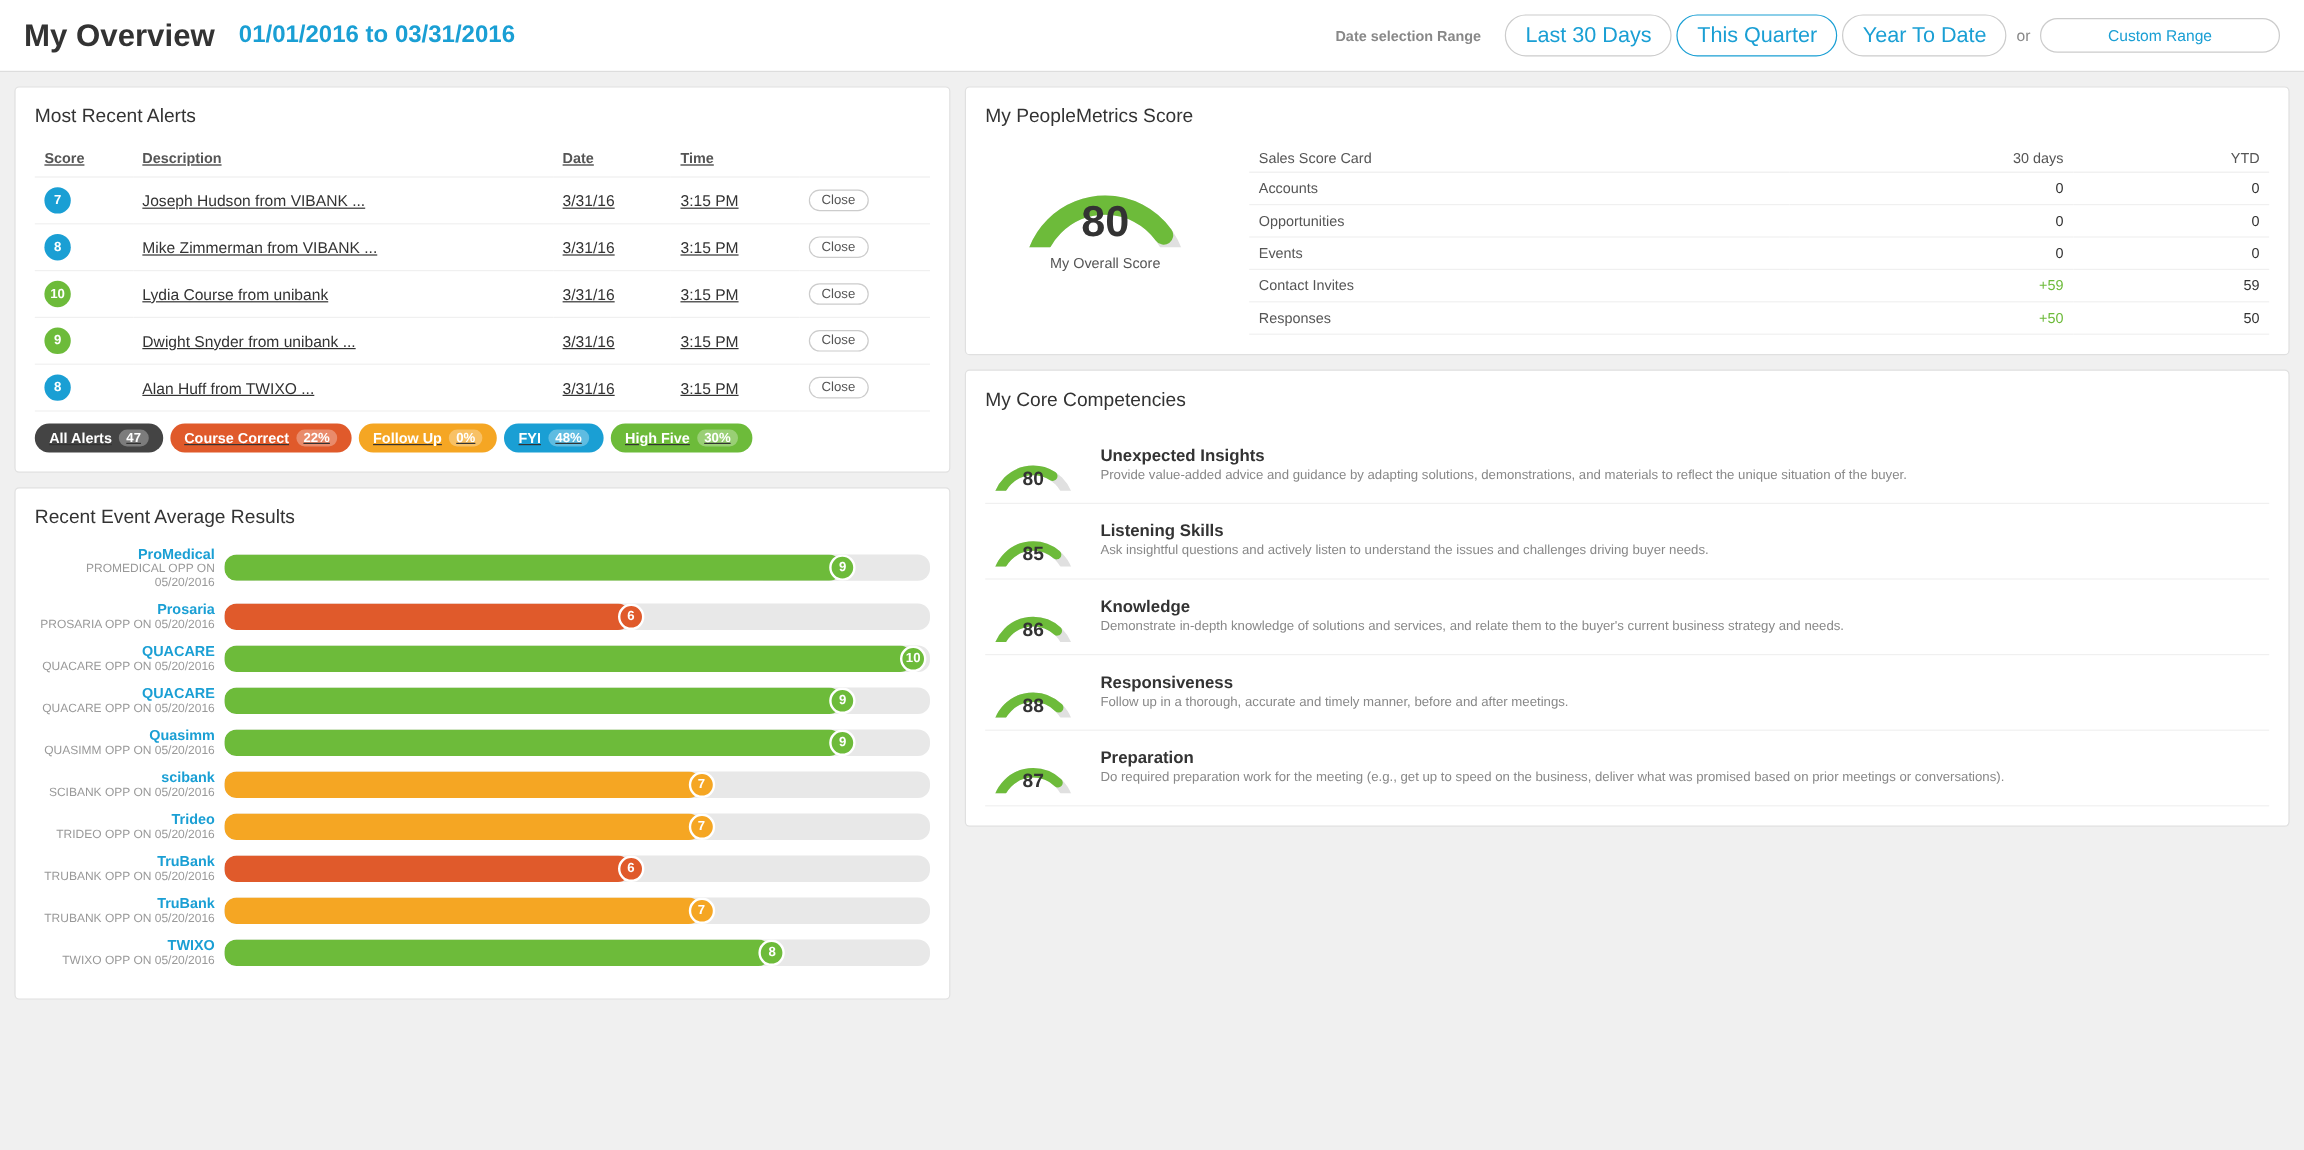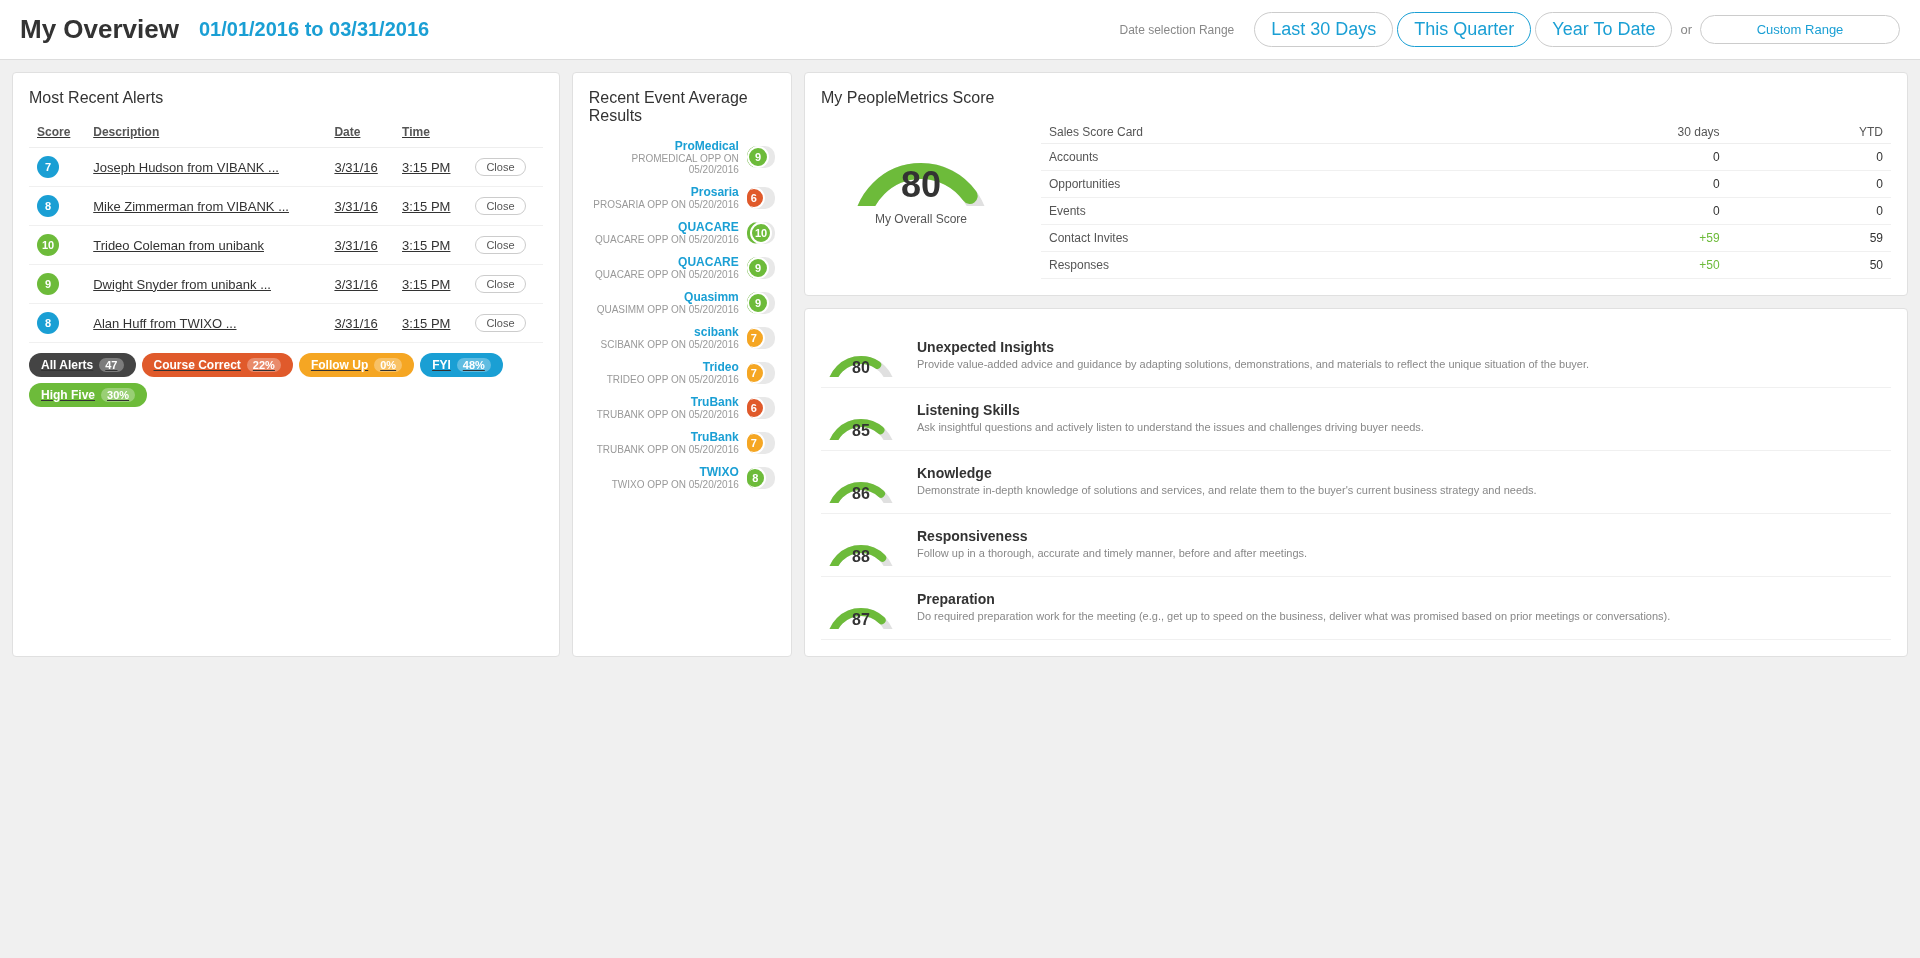--- a/index.html
+++ b/index.html
@@ -23,20 +23,21 @@
       font-size: 20px;
       color: #1a9fd4;
       font-weight: bold;
       white-space: nowrap;
     }
     .date-selection-label {
       margin-left: auto;
       color: #888;
       font-size: 12px;
       white-space: nowrap;
+      font-weight: bold;
     }
     .date-buttons {
       display: flex;
       align-items: center;
       gap: 4px;
     }
     .date-btn {
       border: 1px solid #ccc;
       border-radius: 20px;
       padding: 6px 16px;
@@ -67,20 +68,21 @@
 
     .main-content {
       display: flex;
       gap: 12px;
       padding: 12px;
     }
 
     .left-panel {
       flex: 0 0 780px;
       display: flex;
+      flex-direction: column;
       gap: 12px;
     }
 
     .right-panel {
       flex: 1;
       display: flex;
       flex-direction: column;
       gap: 12px;
     }
 
@@ -376,21 +378,21 @@
   </tr>
             <tr>
     <td><span class="score-badge score-blue">8</span></td>
     <td>Mike Zimmerman from VIBANK ...</td>
     <td>3/31/16</td>
     <td>3:15 PM</td>
     <td><button class="close-btn">Close</button></td>
   </tr>
             <tr>
     <td><span class="score-badge score-green">10</span></td>
-    <td>Trideo Coleman from unibank</td>
+    <td>Lydia Course from unibank</td>
     <td>3/31/16</td>
     <td>3:15 PM</td>
     <td><button class="close-btn">Close</button></td>
   </tr>
             <tr>
     <td><span class="score-badge score-green">9</span></td>
     <td>Dwight Snyder from unibank ...</td>
     <td>3/31/16</td>
     <td>3:15 PM</td>
     <td><button class="close-btn">Close</button></td>
@@ -596,20 +598,21 @@
     <td class="positive">+50</td>
     <td>50</td>
   </tr>
               </tbody>
           </table>
         </div>
       </div>
     </div>
 
     <div class="card">
+      <div class="card-title">My Core Competencies</div>
       <div id="competencies-list">
           <div class="competency-row">
     <div class="comp-gauge-wrap">
       <svg class="comp-gauge-svg" viewBox="0 0 80 80">
         <path d="M10,55 A30,30 0 0,1 70,55" fill="none" stroke="#e0e0e0" stroke-width="8" stroke-linecap="round"></path>
         <path d="M10,55 A30,30 0 0,1 70,55" fill="none" stroke="#6dbb3a" stroke-width="8" stroke-linecap="round" stroke-dasharray="80.2127659574468" stroke-dashoffset="16.042553191489358"></path>
       </svg>
       <div class="comp-gauge-value">80</div>
     </div>
     <div class="comp-text">

